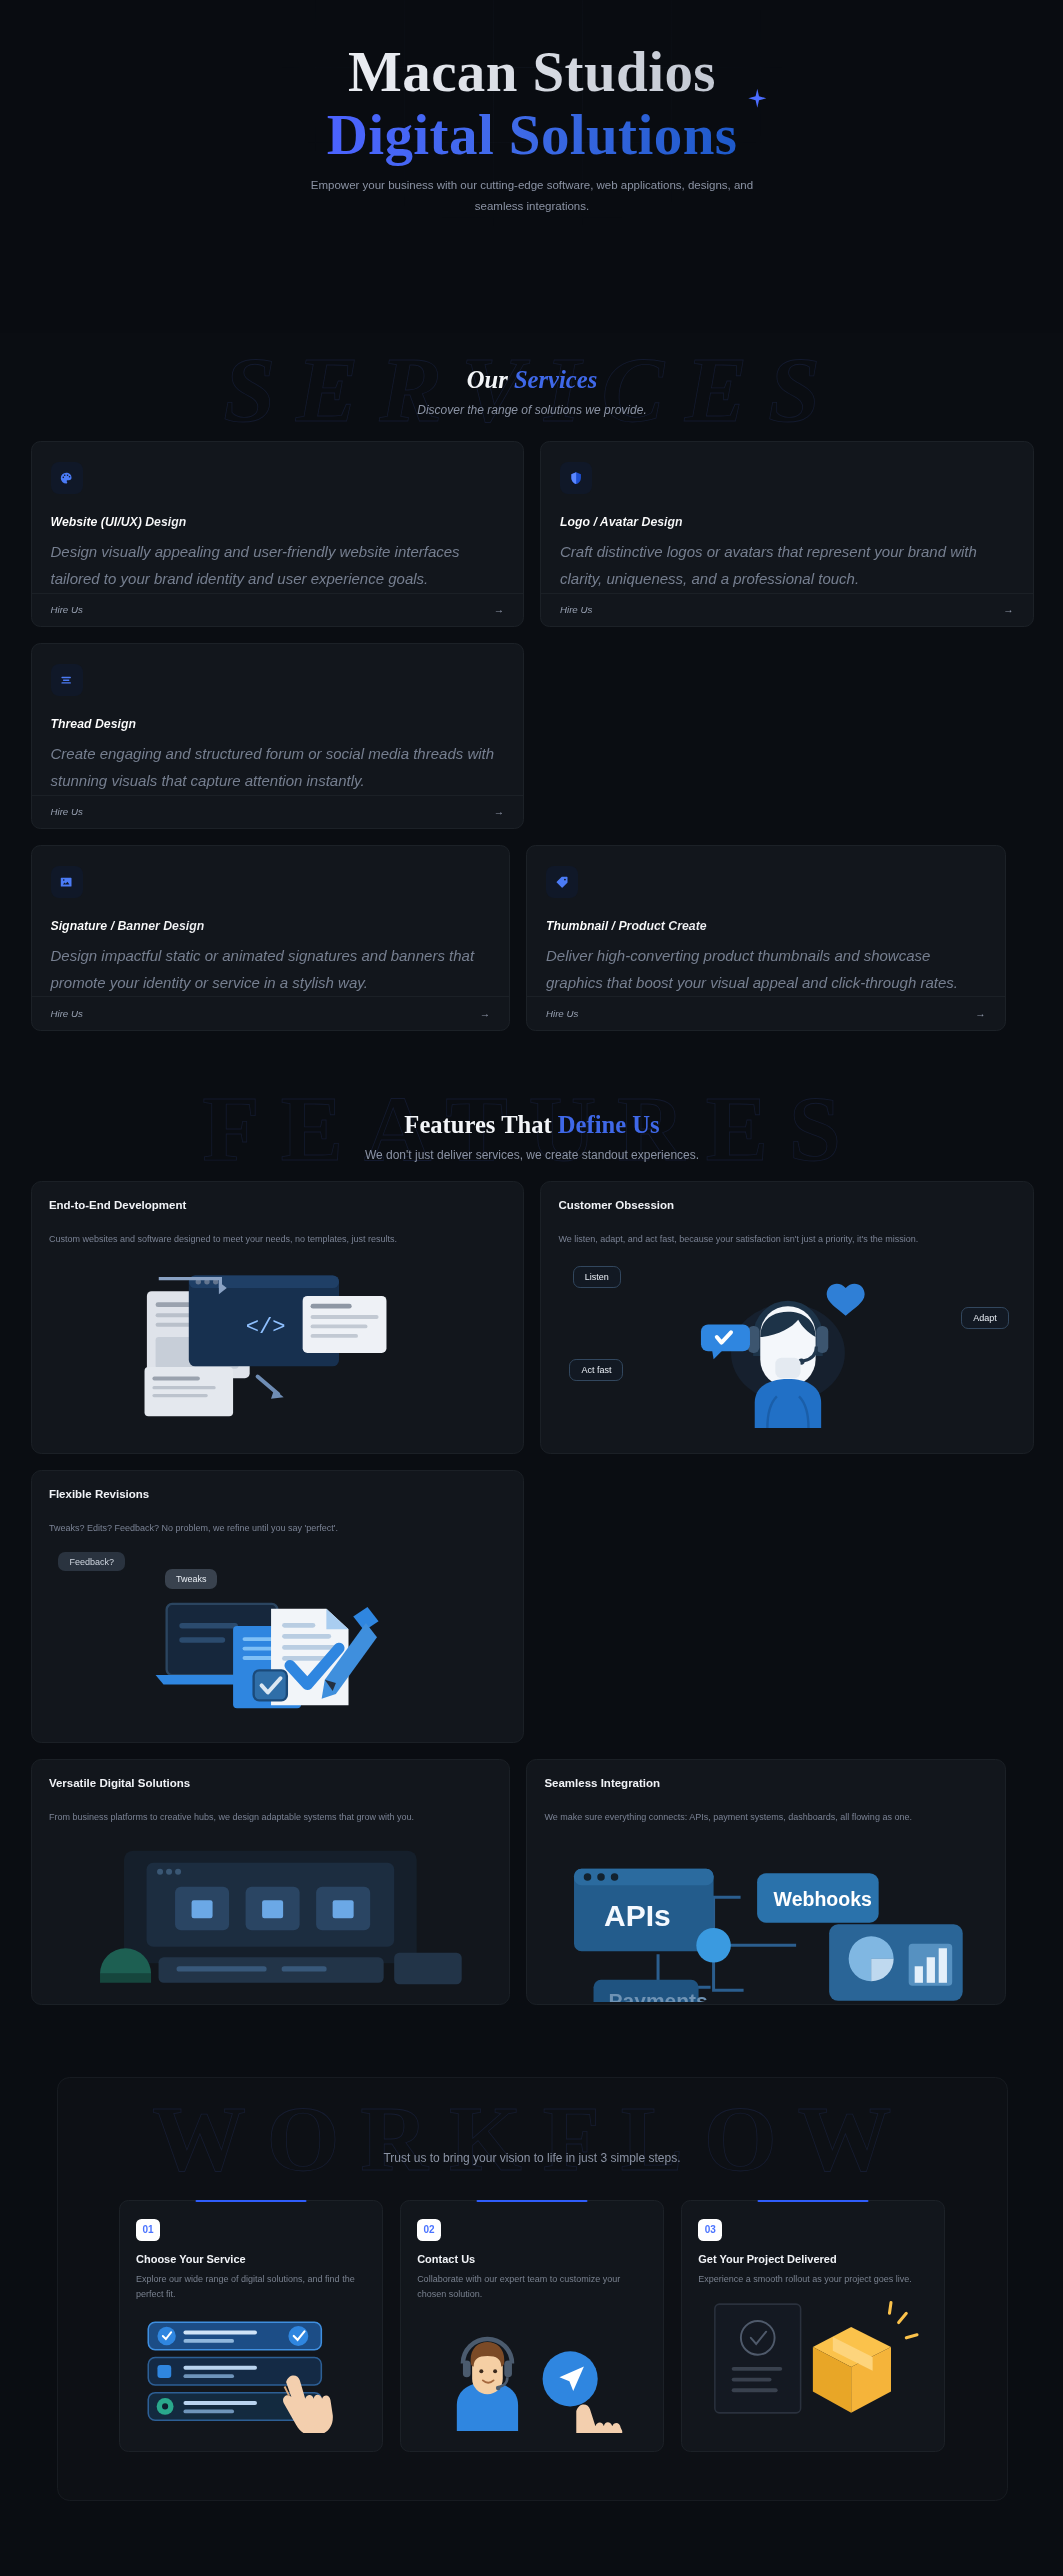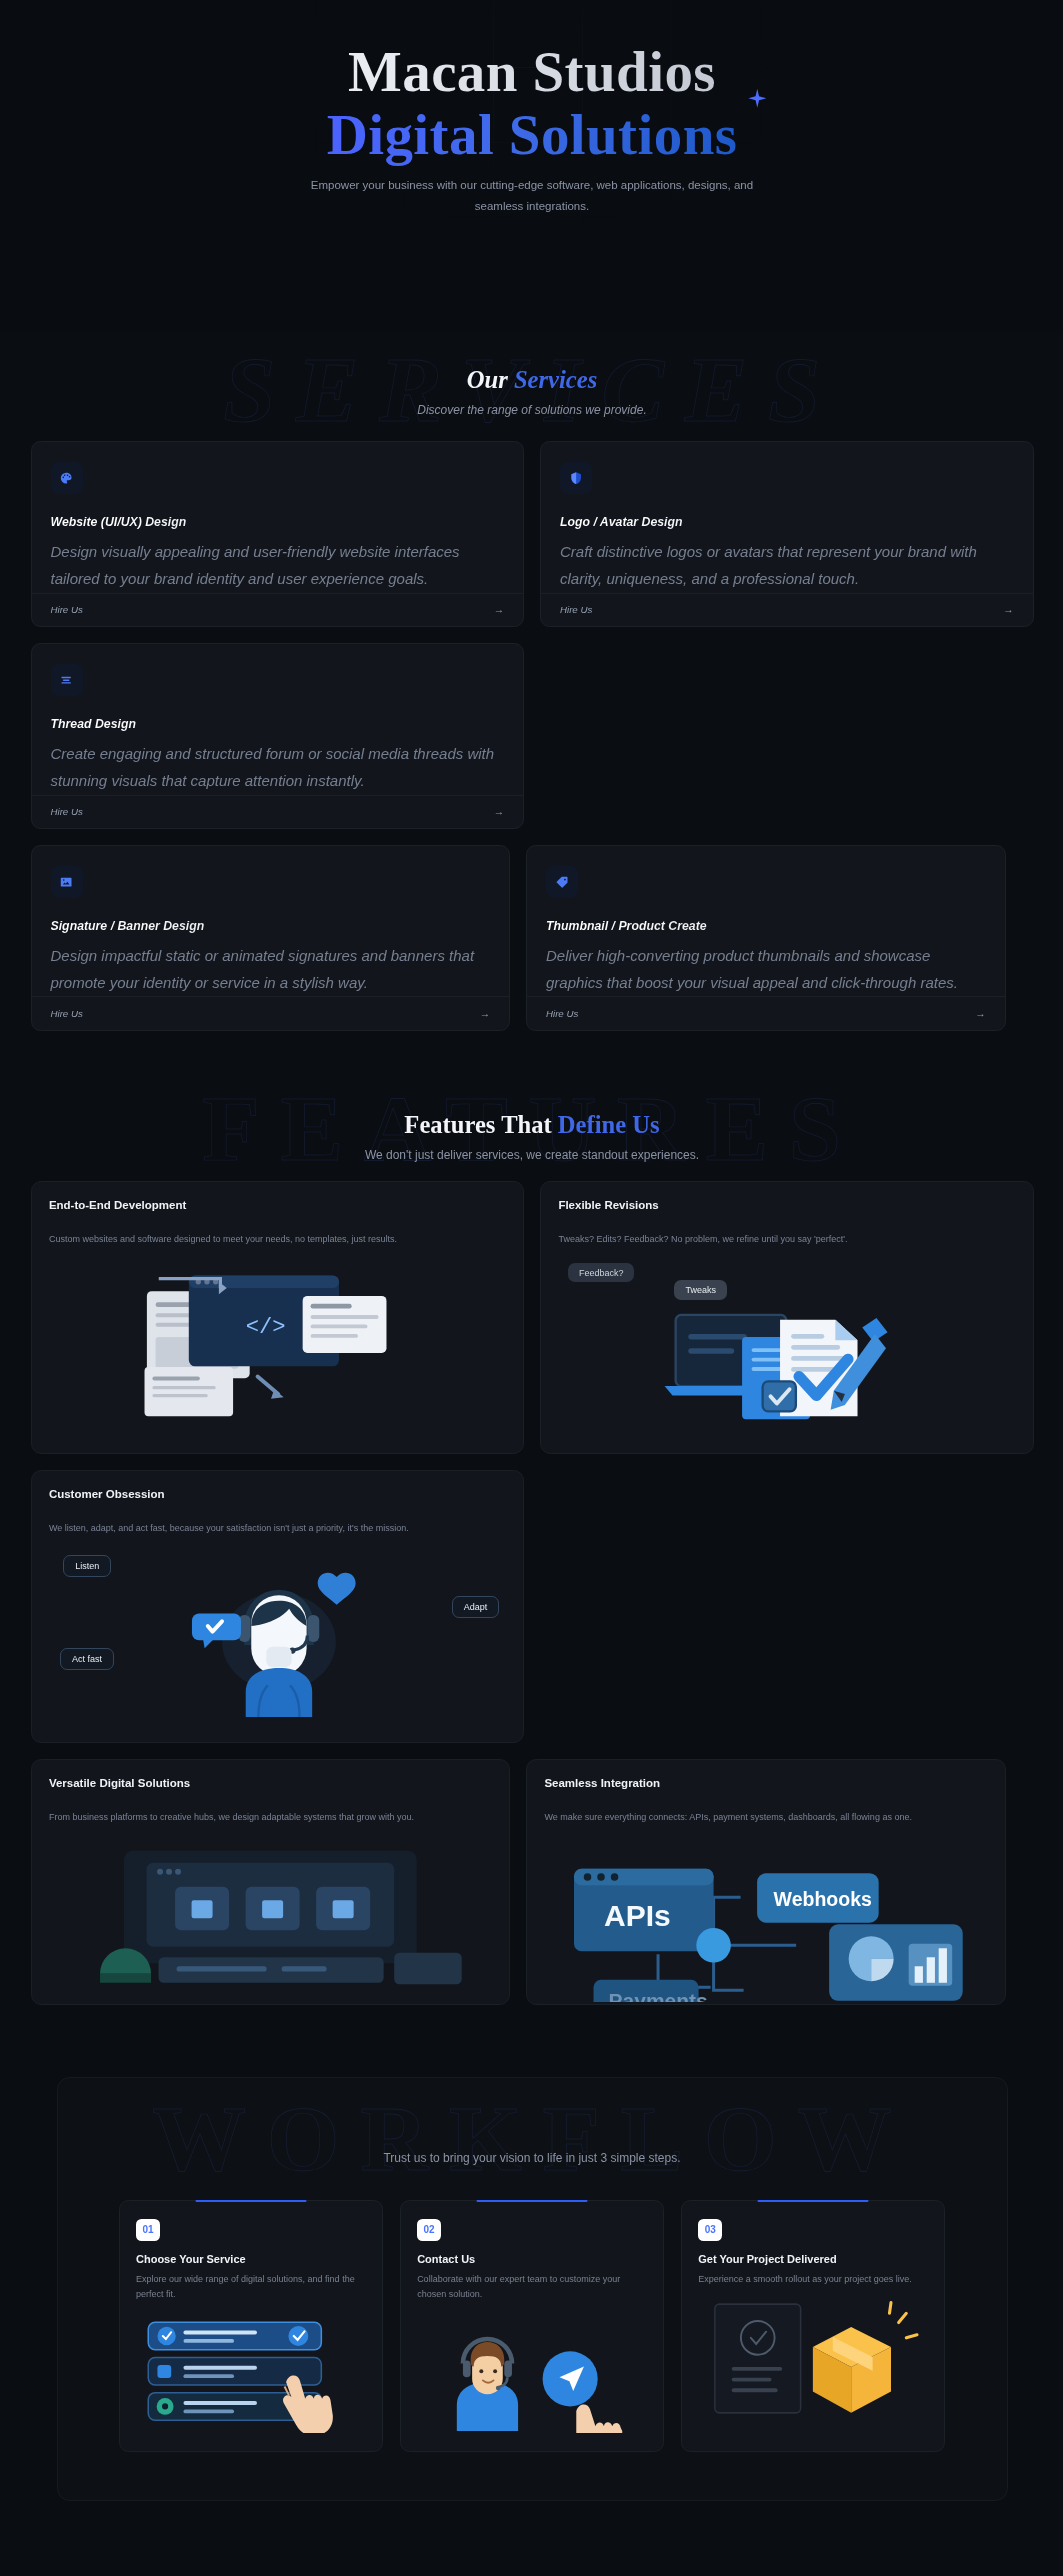--- a/index.html
+++ b/index.html
@@ -344,20 +344,48 @@
             <rect x="32" y="150" width="60" height="5" rx="2.5" fill="#9aa2ae"></rect>
             <rect x="32" y="162" width="80" height="4" rx="2" fill="#bcc3cd"></rect>
             <rect x="32" y="172" width="70" height="4" rx="2" fill="#bcc3cd"></rect>
             <path d="M165 150 l26 22" stroke="#6f8db5" stroke-width="5" stroke-linecap="round"></path>
             <path d="M186 166 l12 10 -16 2z" fill="#6f8db5"></path>
           </svg>
         </div>
       </div>
 
       <div class="feat-card" style="height:273px;">
+        <div class="feat-title">Customer Obsession</div>
+        <div class="feat-desc">We listen, adapt, and act fast, because your satisfaction isn't just a priority, it's the mission.</div>
+        <div class="feat-art" style="position:relative;height:170px;">
+          <svg viewBox="0 0 380 215" width="100%" height="170" style="position:absolute;inset:0;">
+            <ellipse cx="192" cy="120" rx="72" ry="62" fill="#16202e"></ellipse>
+            <path d="M148 98a44 44 0 0188 0v26h-88z" fill="#1d3348"></path>
+            <rect x="141" y="86" width="15" height="34" rx="7" fill="#3c556f"></rect>
+            <rect x="228" y="86" width="15" height="34" rx="7" fill="#3c556f"></rect>
+            <path d="M157 96a35 35 0 0170 0v32a35 35 0 01-70 0z" fill="#f4f7fb"></path>
+            <path d="M157 100c0-22 16-32 35-32s35 10 35 32c-10-6-18-14-22-22-8 10-26 20-48 22z" fill="#1d3348"></path>
+            <path d="M228 112c0 10-6 16-16 18" stroke="#22384e" stroke-width="4" fill="none"></path>
+            <circle cx="209" cy="131" r="4" fill="#22384e"></circle>
+            <rect x="176" y="126" width="32" height="26" rx="8" fill="#e4eaf1"></rect>
+            <path d="M150 215v-32c0-20 18-30 42-30s42 10 42 30v32z" fill="#2170c6"></path>
+            <path d="M166 215c0-22 6-34 12-40" stroke="#1a5ea9" stroke-width="3" fill="none"></path>
+            <path d="M218 215c0-22-6-34-12-40" stroke="#1a5ea9" stroke-width="3" fill="none"></path>
+            <path d="M265 38c8-10 24-6 24 8 0 10-13 18-24 27-11-9-24-17-24-27 0-14 16-18 24-8z" fill="#2f7fd6"></path>
+            <rect x="82" y="84" width="62" height="34" rx="9" fill="#2f86e0"></rect>
+            <path d="M96 116l2 12 12-12z" fill="#2f86e0"></path>
+            <path d="M102 100l6 7 12-13" stroke="#ffffff" stroke-width="5" fill="none" stroke-linecap="round" stroke-linejoin="round"></path>
+          </svg>
+          <div style="position:absolute;left:14.3px;top:8px;padding:4.8px 11px;border:0.8px solid #32475e;border-radius:7.1px;background:#121923;color:#e9eef5;font-size:9px;"><span>Listen</span></div>
+          <div style="position:absolute;right:6.3px;top:49px;padding:4.8px 11px;border:0.8px solid #32475e;border-radius:7.1px;background:#121923;color:#e9eef5;font-size:9px;"><span>Adapt</span></div>
+          <div style="position:absolute;left:11px;top:101px;padding:4.8px 11px;border:0.8px solid #32475e;border-radius:7.1px;background:#121923;color:#e9eef5;font-size:9px;"><span>Act fast</span></div>
+        </div>
+      </div>
+
+      <div class="feat-card" style="height:273px;">
         <div class="feat-title">Flexible Revisions</div>
         <div class="feat-desc">Tweaks? Edits? Feedback? No problem, we refine until you say 'perfect'.</div>
         <div class="feat-art" style="position:relative;height:170px;">
           <svg viewBox="0 0 380 215" width="100%" height="170" style="position:absolute;inset:0;">
             <rect x="50" y="72" width="140" height="90" rx="7" fill="#16273c" stroke="#2b4man"></rect>
             <rect x="50" y="72" width="140" height="90" rx="7" fill="#16273c" stroke="#2b4560" stroke-width="3"></rect>
             <rect x="66" y="96" width="74" height="7" rx="3.5" fill="#2b4b6e"></rect>
             <rect x="66" y="114" width="58" height="7" rx="3.5" fill="#2b4b6e"></rect>
             <path d="M36 162h170l-10 12H46z" fill="#2f86e0"></path>
             <rect x="134" y="100" width="86" height="104" rx="5" fill="#2f86e0"></rect>
@@ -372,48 +400,20 @@
             <rect x="196" y="138" width="58" height="6" rx="3" fill="#b9cde2"></rect>
             <path d="M206 150l22 24 40-46" stroke="#2f86e0" stroke-width="14" fill="none" stroke-linecap="round" stroke-linejoin="round"></path>
             <rect x="160" y="156" width="42" height="38" rx="7" fill="#2f6ea8" stroke="#1b4a7a" stroke-width="3"></rect>
             <path d="M170 175l8 9 16-18" stroke="#dbe7f2" stroke-width="5" fill="none" stroke-linecap="round" stroke-linejoin="round"></path>
             <path d="M286 88l18-12 14 18-18 12z" fill="#2f86e0"></path>
             <path d="M250 168l52-72 14 18-52 72-18 6z" fill="#3f8fdd"></path>
             <path d="M250 168l14 4-4 10z" fill="#243040"></path>
           </svg>
           <div style="position:absolute;left:9.5px;top:4.8px;padding:4.8px 11px;border-radius:7.1px;background:#2a333f;color:#cfd6df;font-size:9px;"><span>Feedback?</span></div>
           <div style="position:absolute;left:116px;top:22px;padding:4.8px 11px;border-radius:7.1px;background:#39424e;color:#e6ebf1;font-size:9px;"><span>Tweaks</span></div>
-        </div>
-      </div>
-
-      <div class="feat-card" style="height:273px;">
-        <div class="feat-title">Customer Obsession</div>
-        <div class="feat-desc">We listen, adapt, and act fast, because your satisfaction isn't just a priority, it's the mission.</div>
-        <div class="feat-art" style="position:relative;height:170px;">
-          <svg viewBox="0 0 380 215" width="100%" height="170" style="position:absolute;inset:0;">
-            <ellipse cx="192" cy="120" rx="72" ry="62" fill="#16202e"></ellipse>
-            <path d="M148 98a44 44 0 0188 0v26h-88z" fill="#1d3348"></path>
-            <rect x="141" y="86" width="15" height="34" rx="7" fill="#3c556f"></rect>
-            <rect x="228" y="86" width="15" height="34" rx="7" fill="#3c556f"></rect>
-            <path d="M157 96a35 35 0 0170 0v32a35 35 0 01-70 0z" fill="#f4f7fb"></path>
-            <path d="M157 100c0-22 16-32 35-32s35 10 35 32c-10-6-18-14-22-22-8 10-26 20-48 22z" fill="#1d3348"></path>
-            <path d="M228 112c0 10-6 16-16 18" stroke="#22384e" stroke-width="4" fill="none"></path>
-            <circle cx="209" cy="131" r="4" fill="#22384e"></circle>
-            <rect x="176" y="126" width="32" height="26" rx="8" fill="#e4eaf1"></rect>
-            <path d="M150 215v-32c0-20 18-30 42-30s42 10 42 30v32z" fill="#2170c6"></path>
-            <path d="M166 215c0-22 6-34 12-40" stroke="#1a5ea9" stroke-width="3" fill="none"></path>
-            <path d="M218 215c0-22-6-34-12-40" stroke="#1a5ea9" stroke-width="3" fill="none"></path>
-            <path d="M265 38c8-10 24-6 24 8 0 10-13 18-24 27-11-9-24-17-24-27 0-14 16-18 24-8z" fill="#2f7fd6"></path>
-            <rect x="82" y="84" width="62" height="34" rx="9" fill="#2f86e0"></rect>
-            <path d="M96 116l2 12 12-12z" fill="#2f86e0"></path>
-            <path d="M102 100l6 7 12-13" stroke="#ffffff" stroke-width="5" fill="none" stroke-linecap="round" stroke-linejoin="round"></path>
-          </svg>
-          <div style="position:absolute;left:14.3px;top:8px;padding:4.8px 11px;border:0.8px solid #32475e;border-radius:7.1px;background:#121923;color:#e9eef5;font-size:9px;"><span>Listen</span></div>
-          <div style="position:absolute;right:6.3px;top:49px;padding:4.8px 11px;border:0.8px solid #32475e;border-radius:7.1px;background:#121923;color:#e9eef5;font-size:9px;"><span>Adapt</span></div>
-          <div style="position:absolute;left:11px;top:101px;padding:4.8px 11px;border:0.8px solid #32475e;border-radius:7.1px;background:#121923;color:#e9eef5;font-size:9px;"><span>Act fast</span></div>
         </div>
       </div>
     </div>
 
     <div class="grid2" style="width:975px;">
 
       <div class="feat-card" style="height:246px;">
         <div class="feat-title">Versatile Digital Solutions</div>
         <div class="feat-desc">From business platforms to creative hubs, we design adaptable systems that grow with you.</div>
         <div class="feat-art">

